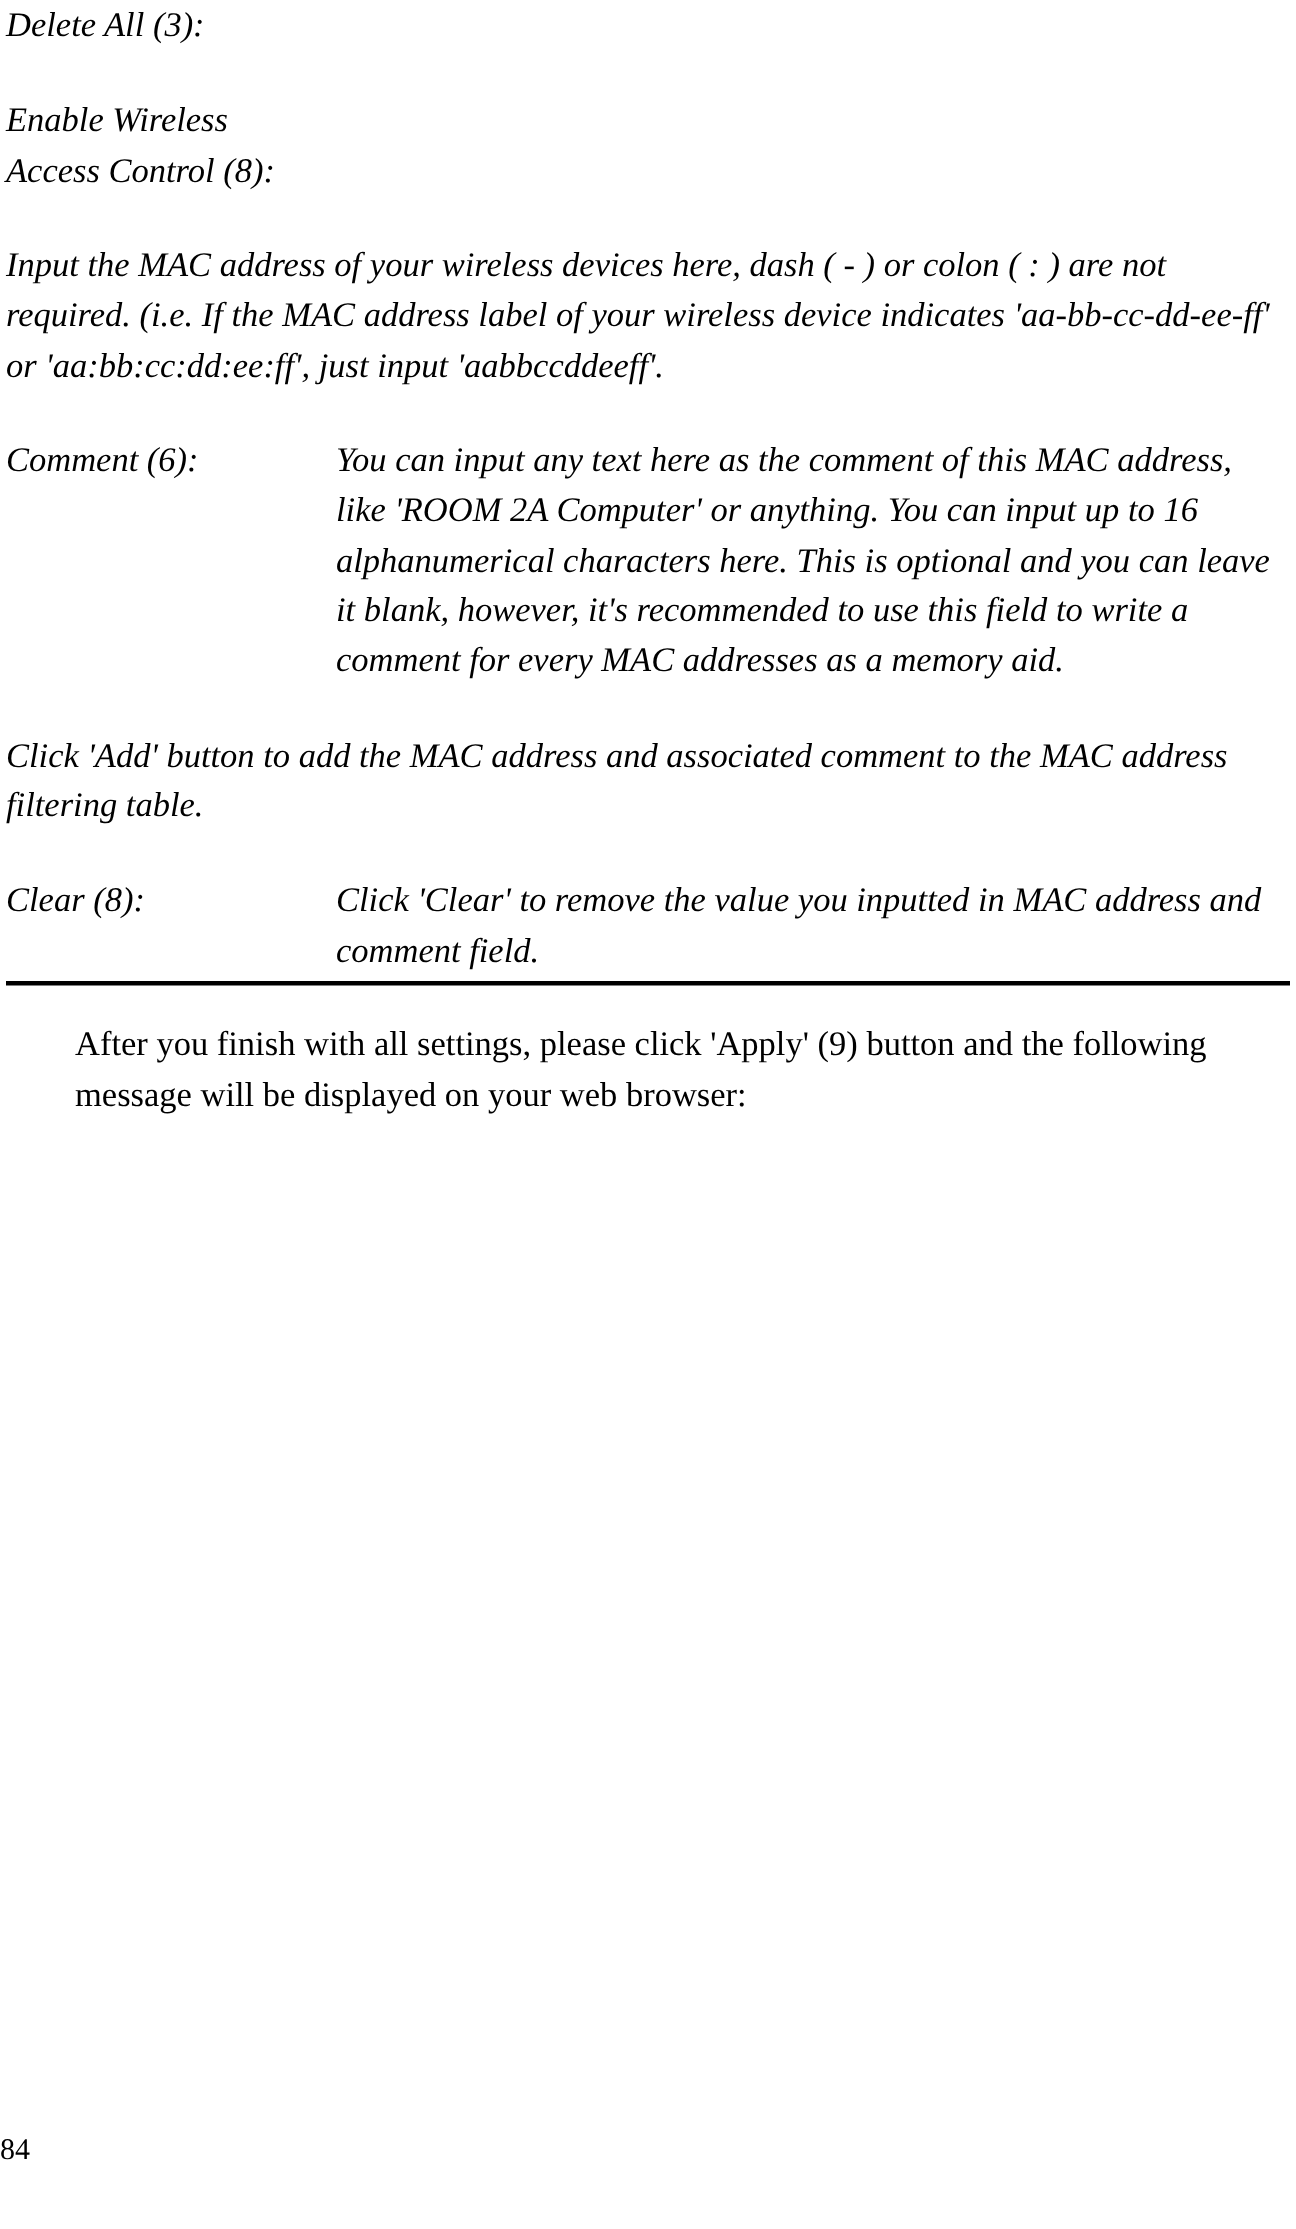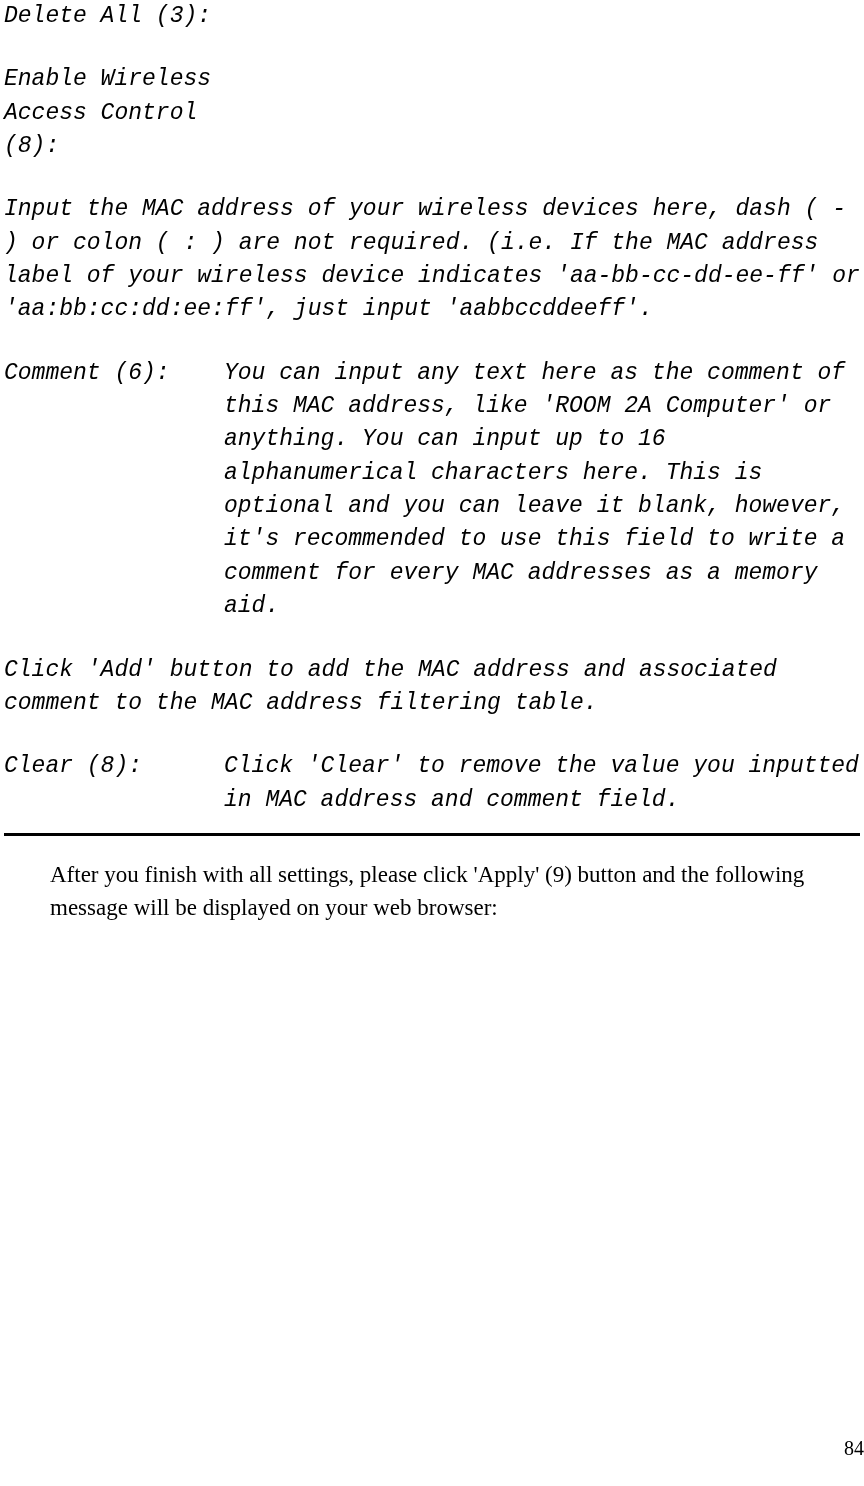--- a/index.html
+++ b/index.html
@@ -12,53 +12,52 @@
       color: #000;
       width: 864px;
       height: 1486px;
       box-sizing: border-box;
     }
     .page {
       padding: 0 4px;
     }
     .definitions {
       display: block;
-      font-family: Liberation Mono, monospace;
     }
     .entry {
       display: flex;
       align-items: flex-start;
       margin-bottom: 30px;
       font-style: italic;
     }
     .entry:last-of-type {
-      margin-bottom: 16px;
+      margin-bottom: 4px;
     }
     .term-col {
       flex: 0 0 214px;
       padding-right: 6px;
     }
     .desc-col {
       flex: 1;
     }
     .hr {
       border: none;
       border-top: 3px solid #000;
       margin: 4px 0 12px 0;
     }
     .closing {
       font-style: normal;
       margin-top: 22px;
       margin-left: 46px;
     }
     .page-number {
       position: absolute;
-      bottom: 23px;
+      bottom: 38px;
       width: 864px;
-      text-align: right;
+      text-align: left;
       font-size: 20px;
       font-style: normal;
     }
   </style>
 </head>
 <body>
 
 <div class="page">
   <div class="definitions">
 

